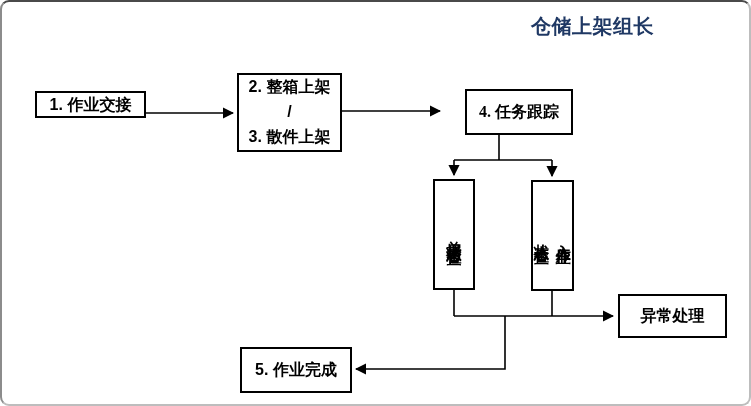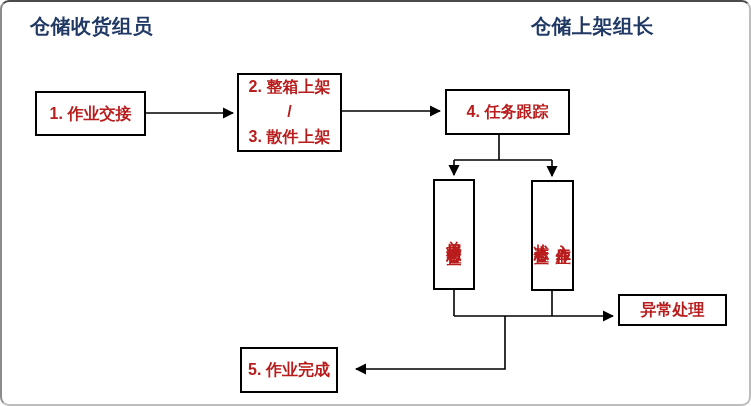--- a/index.html
+++ b/index.html
@@ -31,48 +31,48 @@
     font-size: 20px;
     font-weight: bold;
     white-space: nowrap;
     letter-spacing: 0.5px;
   }
   .node {
     position: absolute;
     box-sizing: border-box;
     border: 2px solid #000000;
     background: #ffffff;
-    color: #b91c1c;
+    color: #000000;
     font-size: 16px;
     font-weight: bold;
     display: flex;
     align-items: center;
     justify-content: center;
     text-align: center;
     line-height: 1.5;
   }
   .node.multiline { white-space: pre-line; line-height: 1.55; }
   .node.vertical {
     writing-mode: vertical-rl;
     font-size: 15px;
     letter-spacing: 2px;
     line-height: 1.45;
     white-space: pre-line;
   }
   
   #hdr-0 { left: 28px;  top: 11px; }
   #hdr-1 { left: 231px; top: 11px; }
   #hdr-2 { left: 485px; top: 11px; margin-left: 44px; }
-  #n-step1     { left: 33px;  top: 89px;  width: 111px; height: 45px; }
+  #n-step1     { left: 33px;  top: 89px;  width: 111px; height: 27px; }
   #n-step23    { left: 235px; top: 71px;  width: 105px; height: 79px; }
-  #n-step4     { left: 443px; top: 87px;  width: 125px; height: 46px; }
+  #n-step4     { left: 463px; top: 87px;  width: 108px; height: 46px; font-family: Liberation Serif, serif; }
   #n-doccheck  { left: 431px; top: 177px; width: 42px;  height: 111px; }
   #n-inbcheck  { left: 529px; top: 178px; width: 43px;  height: 111px; }
-  #n-exception { left: 616px; top: 292px; width: 109px; height: 32px; }
-  #n-step5     { left: 238px; top: 345px; width: 98px; height: 46px; }
+  #n-exception { left: 616px; top: 292px; width: 109px; height: 44px; }
+  #n-step5     { left: 238px; top: 345px; width: 112px; height: 46px; }
 </style>
 </head>
 <body>
 
 <div class="frame">
 
   <svg class="connector-layer" viewBox="0 0 751 406" xmlns="http://www.w3.org/2000/svg">
     <defs>
       <marker id="arrow" viewBox="0 0 10 10" refX="9" refY="5" markerWidth="7" markerHeight="7" orient="auto">
         <path d="M0,0 L10,5 L0,10 Z" fill="#000000"></path>
@@ -85,21 +85,20 @@
       <path d="M452,158 L550,158"></path>
       <path d="M452,158 L452,173" marker-end="url(#arrow)"></path>
       <path d="M550,158 L550,174" marker-end="url(#arrow)"></path>
       <path d="M452,288 L452,314"></path>
       <path d="M550,289 L550,314"></path>
       <path d="M452,314 L611,314" marker-end="url(#arrow)"></path>
       <path d="M503,314 L503,367 L354,367" marker-end="url(#arrow)"></path>
     </g>
   </svg>
 
-  <div id="hdr-0" class="lane-header">仓储收货组员</div>
   <div id="hdr-2" class="lane-header">仓储上架组长</div>
 
   <div id="n-step1" class="node">1. 作业交接</div>
 
   <div id="n-step23" class="node multiline">2. 整箱上架
 /
 3. 散件上架</div>
 
   <div id="n-step4" class="node">4. 任务跟踪</div>
 

